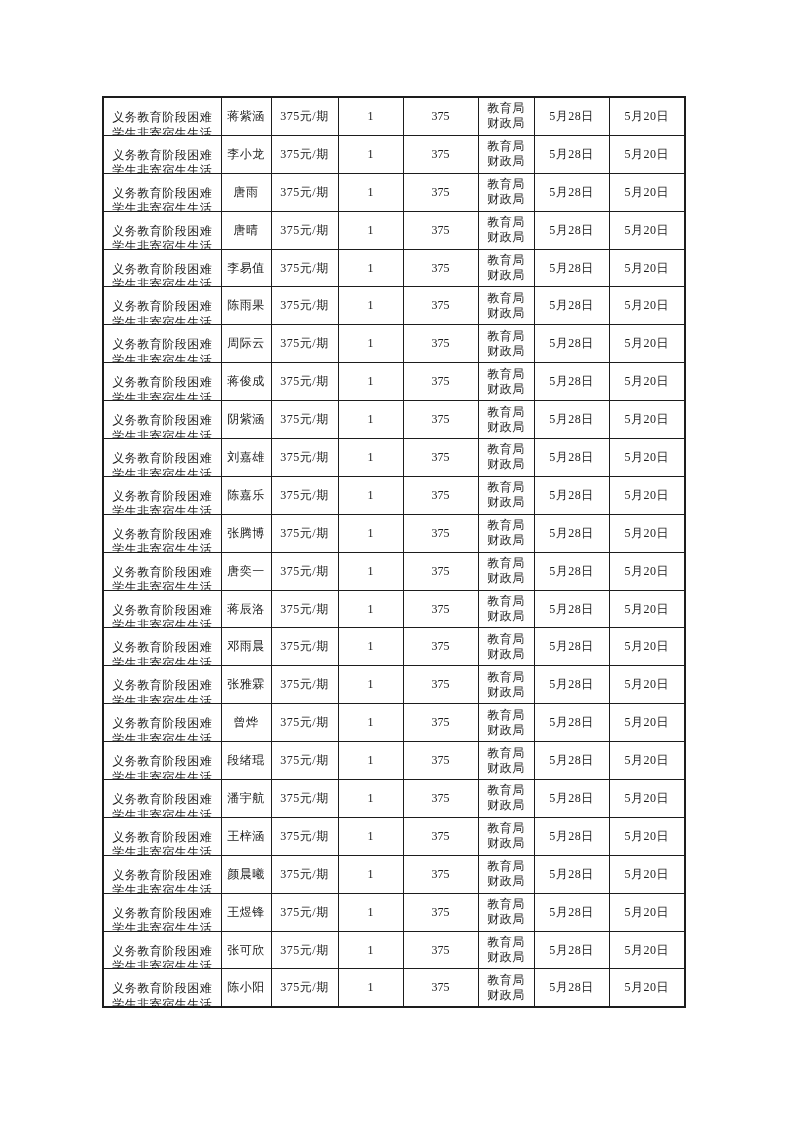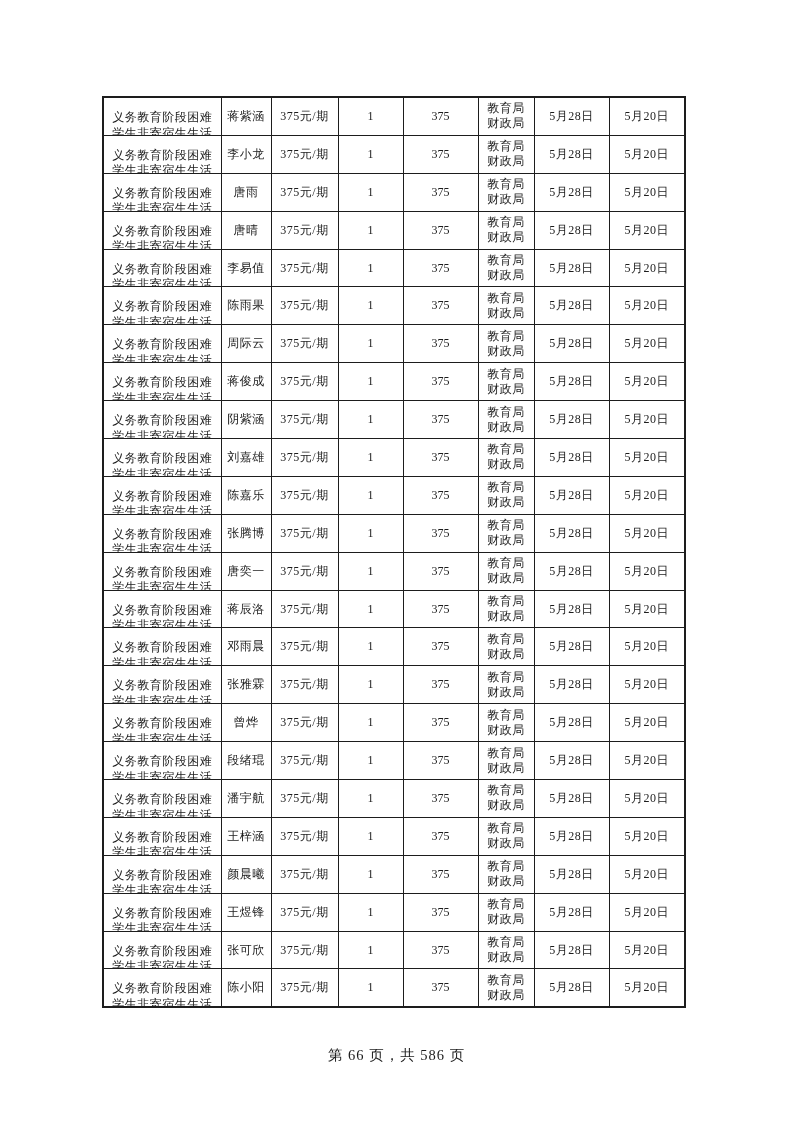--- a/index.html
+++ b/index.html
@@ -775,15 +775,14 @@
           <td>
             <div class="cell approval-date-text">5月28日</div>
           </td>
           <td>
             <div class="cell disbursement-date-text">5月20日</div>
           </td>
         </tr>
       </tbody>
   </table>
 
-  <div class="footer">第 66 页，共 586 页</div>
 
 </div>
 
 </body></html>

